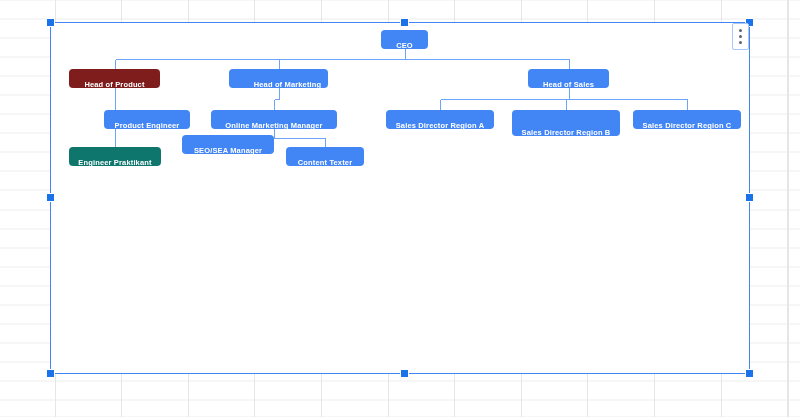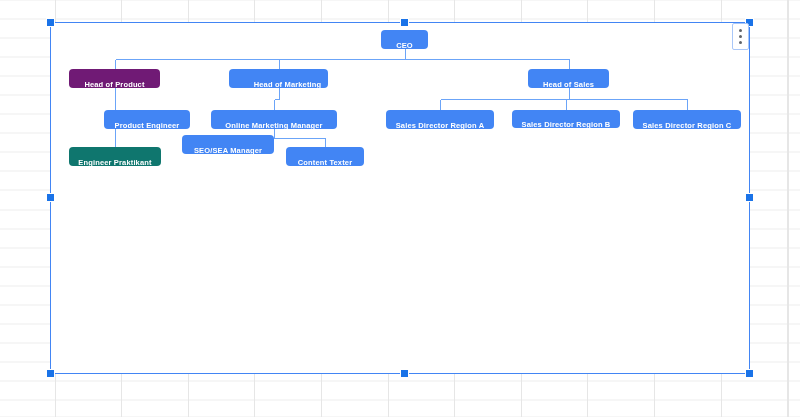--- a/index.html
+++ b/index.html
@@ -145,39 +145,39 @@
           <path d="M 274.5 129 L 274.5 138.5"></path>
           <path d="M 228.5 138.5 L 325.5 138.5"></path>
           <path d="M 228.5 138.5 L 228.5 147"></path>
           <path d="M 325.5 138.5 L 325.5 147"></path>
         </g>
     </svg>
     <div id="node-layer">
         <div class="node" style="left: 381px; top: 30px; width: 47px; height: 19px; background: rgb(66, 133, 244); color: rgb(255, 255, 255);">
           <span>CEO</span>
         </div>
-        <div class="node" style="left: 69px; top: 69px; width: 91px; height: 19px; background: #701a75; color: rgb(255, 255, 255);">
+        <div class="node" style="left: 69px; top: 69px; width: 91px; height: 19px; background: #7f1d1d; color: rgb(255, 255, 255);">
           <span>Head of Product</span>
         </div>
         <div class="node" style="left: 229px; top: 69px; width: 99px; height: 19px; background: rgb(66, 133, 244); color: rgb(255, 255, 255); padding-left: 18px;">
           <span>Head of Marketing</span>
         </div>
         <div class="node" style="left: 528px; top: 69px; width: 81px; height: 19px; background: rgb(66, 133, 244); color: rgb(255, 255, 255);">
           <span>Head of Sales</span>
         </div>
         <div class="node" style="left: 72px; top: 110px; width: 86px; height: 19px; background: rgb(66, 133, 244); color: rgb(255, 255, 255); margin-left: 32px;">
           <span>Product Engineer</span>
         </div>
         <div class="node" style="left: 211px; top: 110px; width: 126px; height: 19px; background: rgb(66, 133, 244); color: rgb(255, 255, 255);">
           <span>Online Marketing Manager</span>
         </div>
         <div class="node" style="left: 386px; top: 110px; width: 108px; height: 19px; background: rgb(66, 133, 244); color: rgb(255, 255, 255);">
           <span>Sales Director Region A</span>
         </div>
-        <div class="node" style="left: 512px; top: 110px; width: 108px; height: 18px; background: rgb(66, 133, 244); color: rgb(255, 255, 255);">
+        <div class="node" style="left: 512px; top: 110px; width: 108px; height: 26px; background: rgb(66, 133, 244); color: rgb(255, 255, 255);">
           <span>Sales Director Region B</span>
         </div>
         <div class="node" style="left: 633px; top: 110px; width: 108px; height: 19px; background: rgb(66, 133, 244); color: rgb(255, 255, 255);">
           <span>Sales Director Region C</span>
         </div>
         <div class="node" style="left: 69px; top: 147px; width: 92px; height: 19px; background: #0f766e; color: rgb(255, 255, 255);">
           <span>Engineer Praktikant</span>
         </div>
         <div class="node" style="left: 182px; top: 135px; width: 92px; height: 19px; background: rgb(66, 133, 244); color: rgb(255, 255, 255);">
           <span>SEO/SEA Manager</span>

